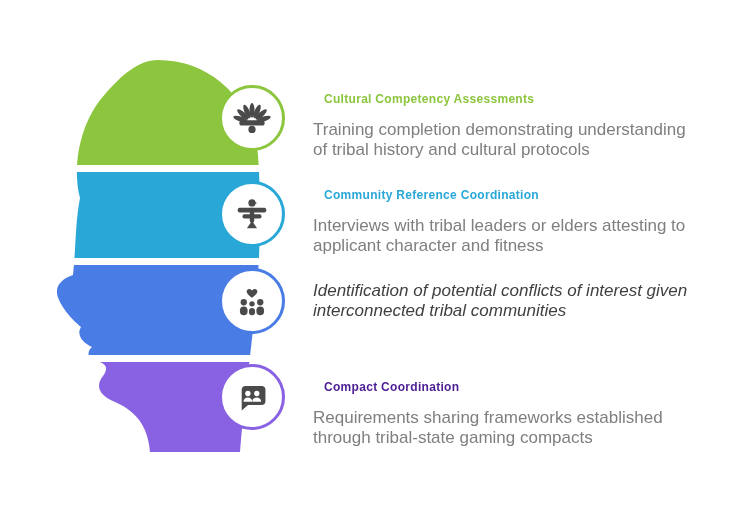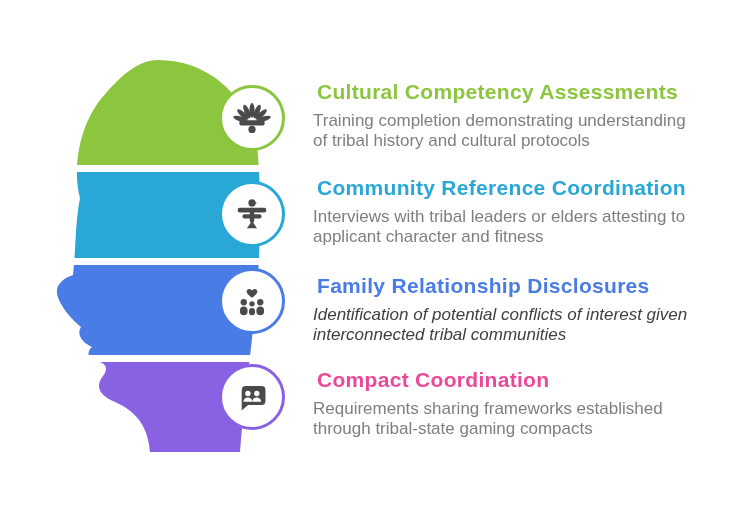--- a/index.html
+++ b/index.html
@@ -18,22 +18,22 @@
     background:#ffffff;
     border:3px solid #999;
     border-radius:50%;
     display:flex;align-items:center;justify-content:center;
     box-sizing:content-box;
   }
   .badge .icon{display:block;width:38px;height:38px;}
   .badge .icon svg{display:block;width:38px;height:38px;}
   .item{position:absolute;left:313px;width:400px;}
   .item-title{
-    margin:4px;
-    font-size:21px;
+    margin:11px;
+    font-size:12px;
     font-weight:700;
     letter-spacing:0.3px;
     line-height:20px;
   }
   .item-desc{
     margin:9px 0 0 0;
     width:380px;
     font-size:17px;
     line-height:20px;
     color:#7f7f7f;
@@ -131,22 +131,21 @@
     <h2 class="item-title" style="color: rgb(140, 197, 62);">Cultural Competency Assessments</h2>
     <p class="item-desc" style="color: rgb(127, 127, 127);">Training completion demonstrating understanding of tribal history and cultural protocols</p>
   </section>
 
   <section class="item" style="top:174px">
     <h2 class="item-title" style="color: rgb(41, 168, 216);">Community Reference Coordination</h2>
     <p class="item-desc" style="color: rgb(127, 127, 127);">Interviews with tribal leaders or elders attesting to applicant character and fitness</p>
   </section>
 
   <section class="item" style="top:272px">
-    <h2 class="item-title" style="color: rgb(74, 124, 229);">Family Relationship Disclosures</h2>
     <p class="item-desc" style="color: #404040; font-style: italic;">Identification of potential conflicts of interest given interconnected tribal communities</p>
   </section>
 
   <section class="item" style="top:366px">
-    <h2 class="item-title" style="color: #ec4899;">Compact Coordination</h2>
+    <h2 class="item-title" style="color: #4c1d95;">Compact Coordination</h2>
     <p class="item-desc" style="color: rgb(127, 127, 127);">Requirements sharing frameworks established through tribal-state gaming compacts</p>
   </section>
 
 </div>
 
 </body></html>

